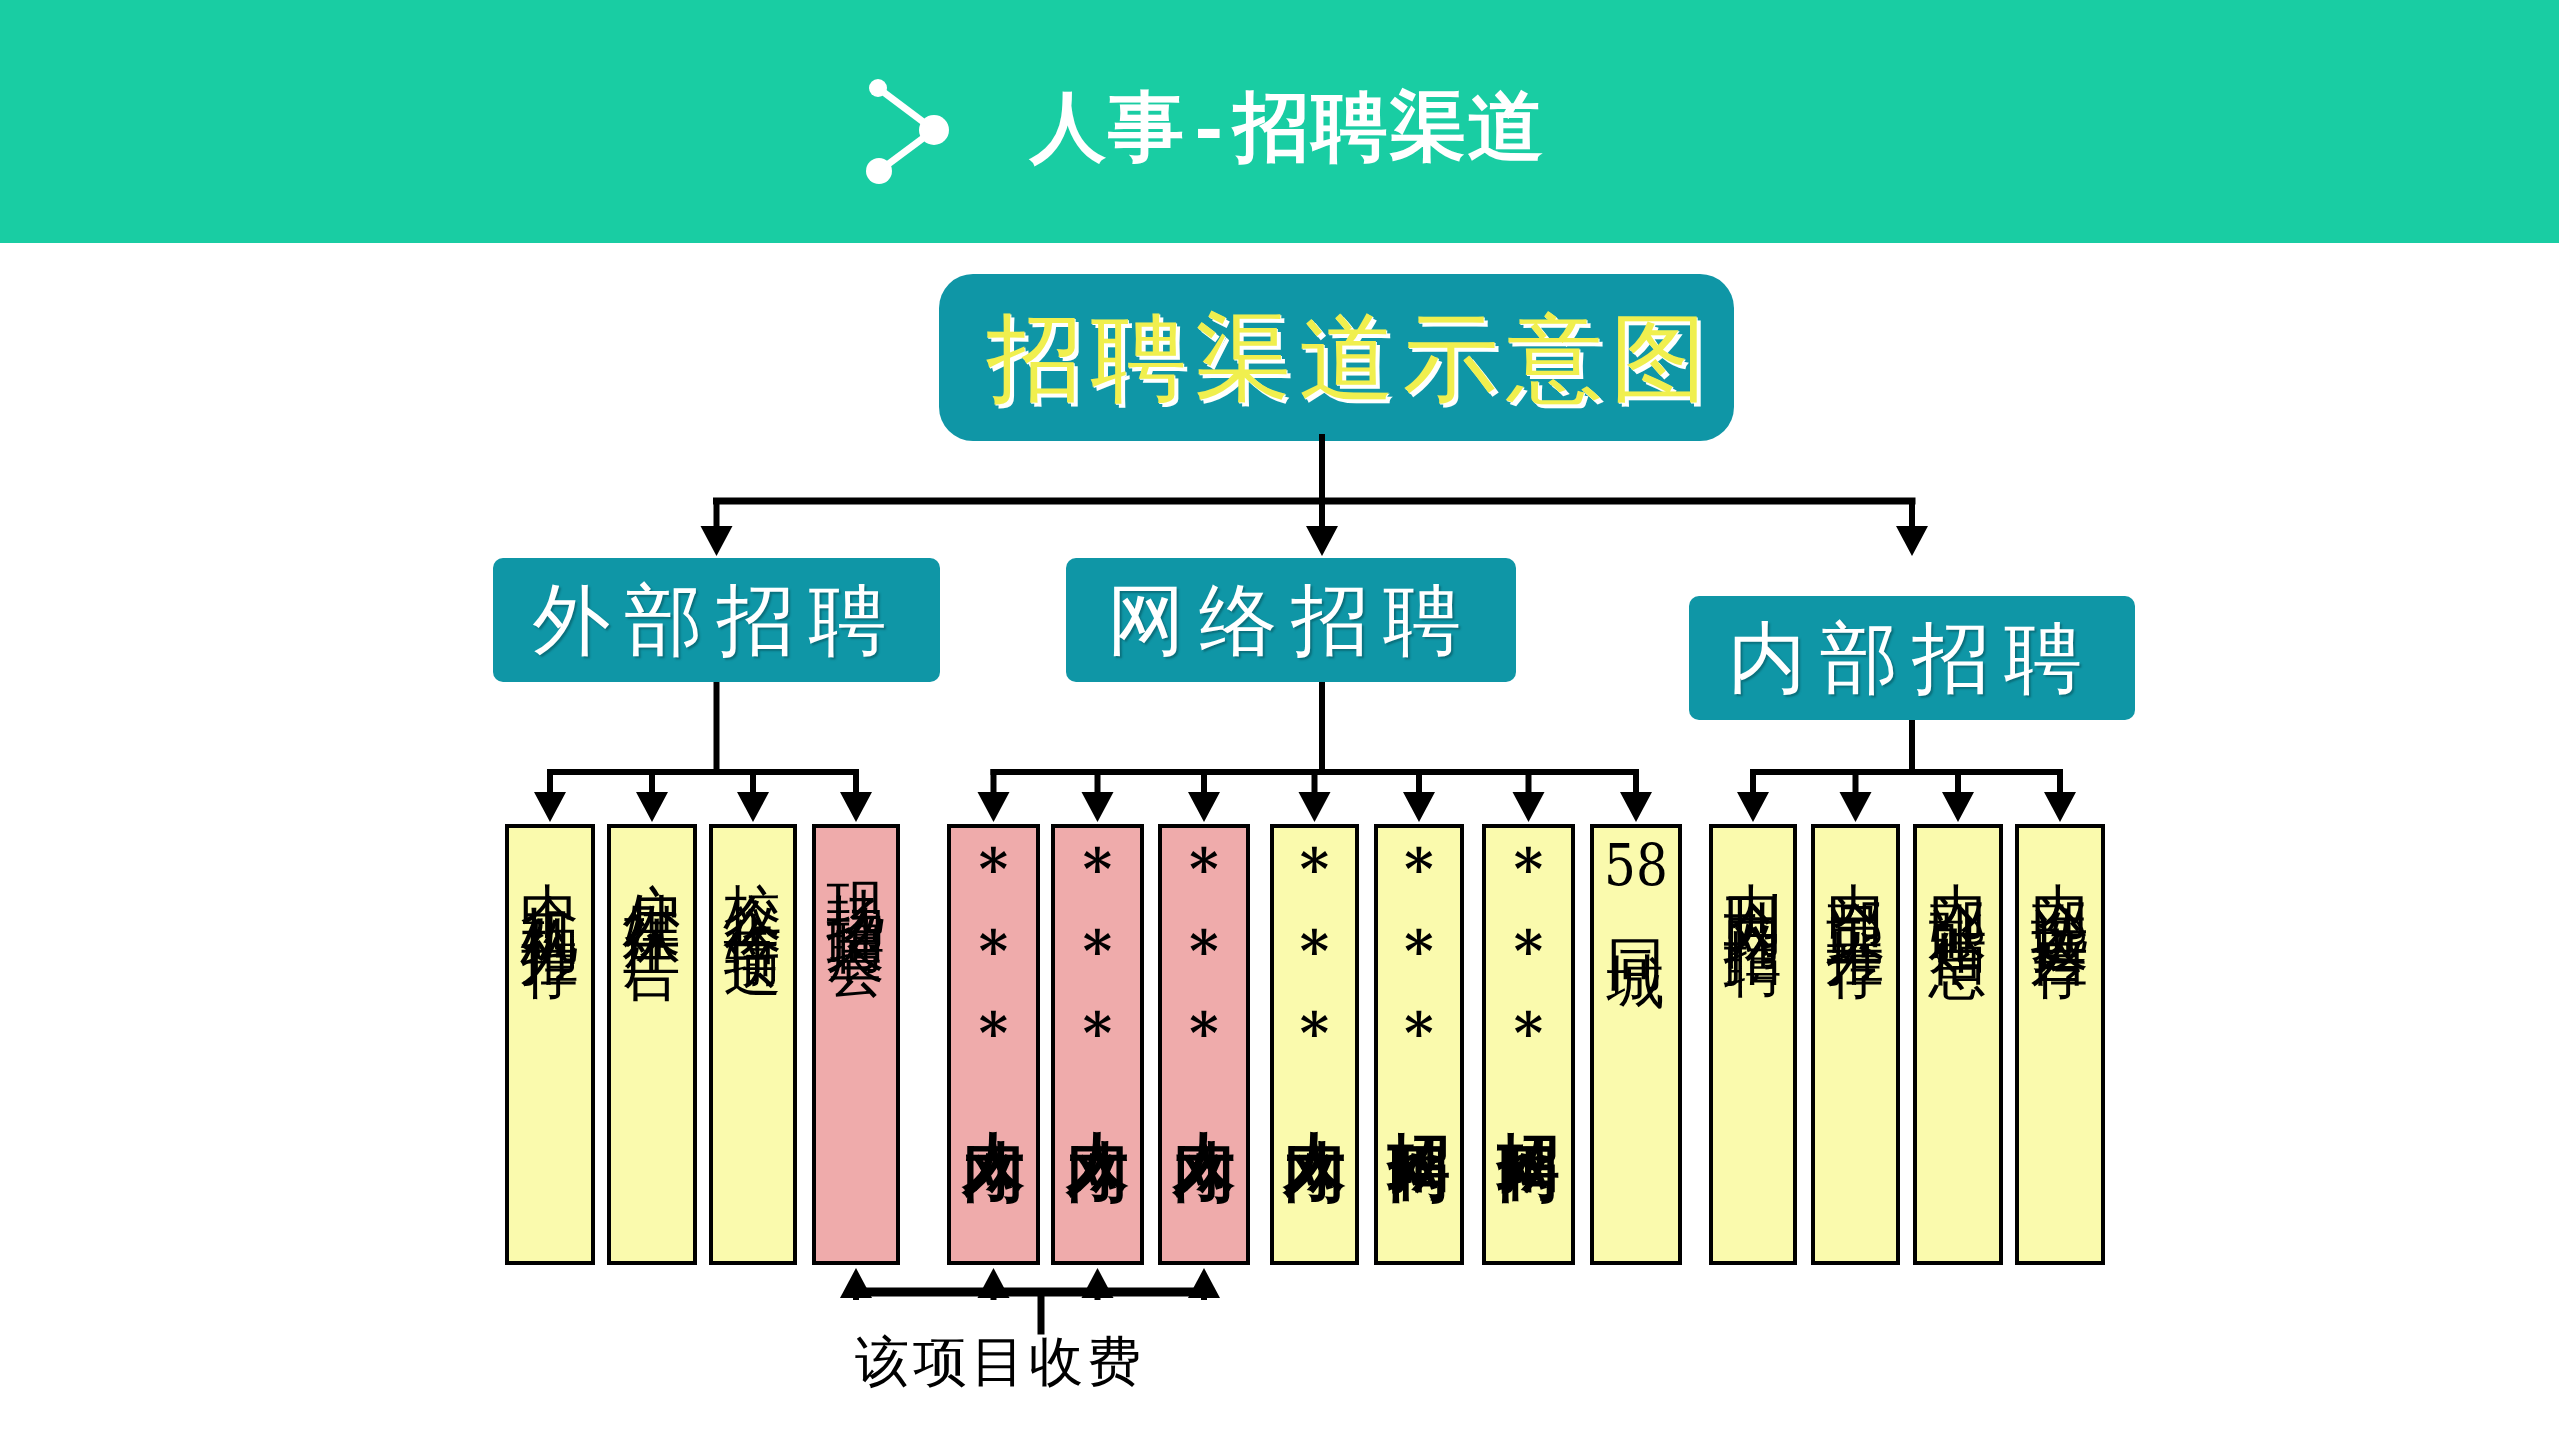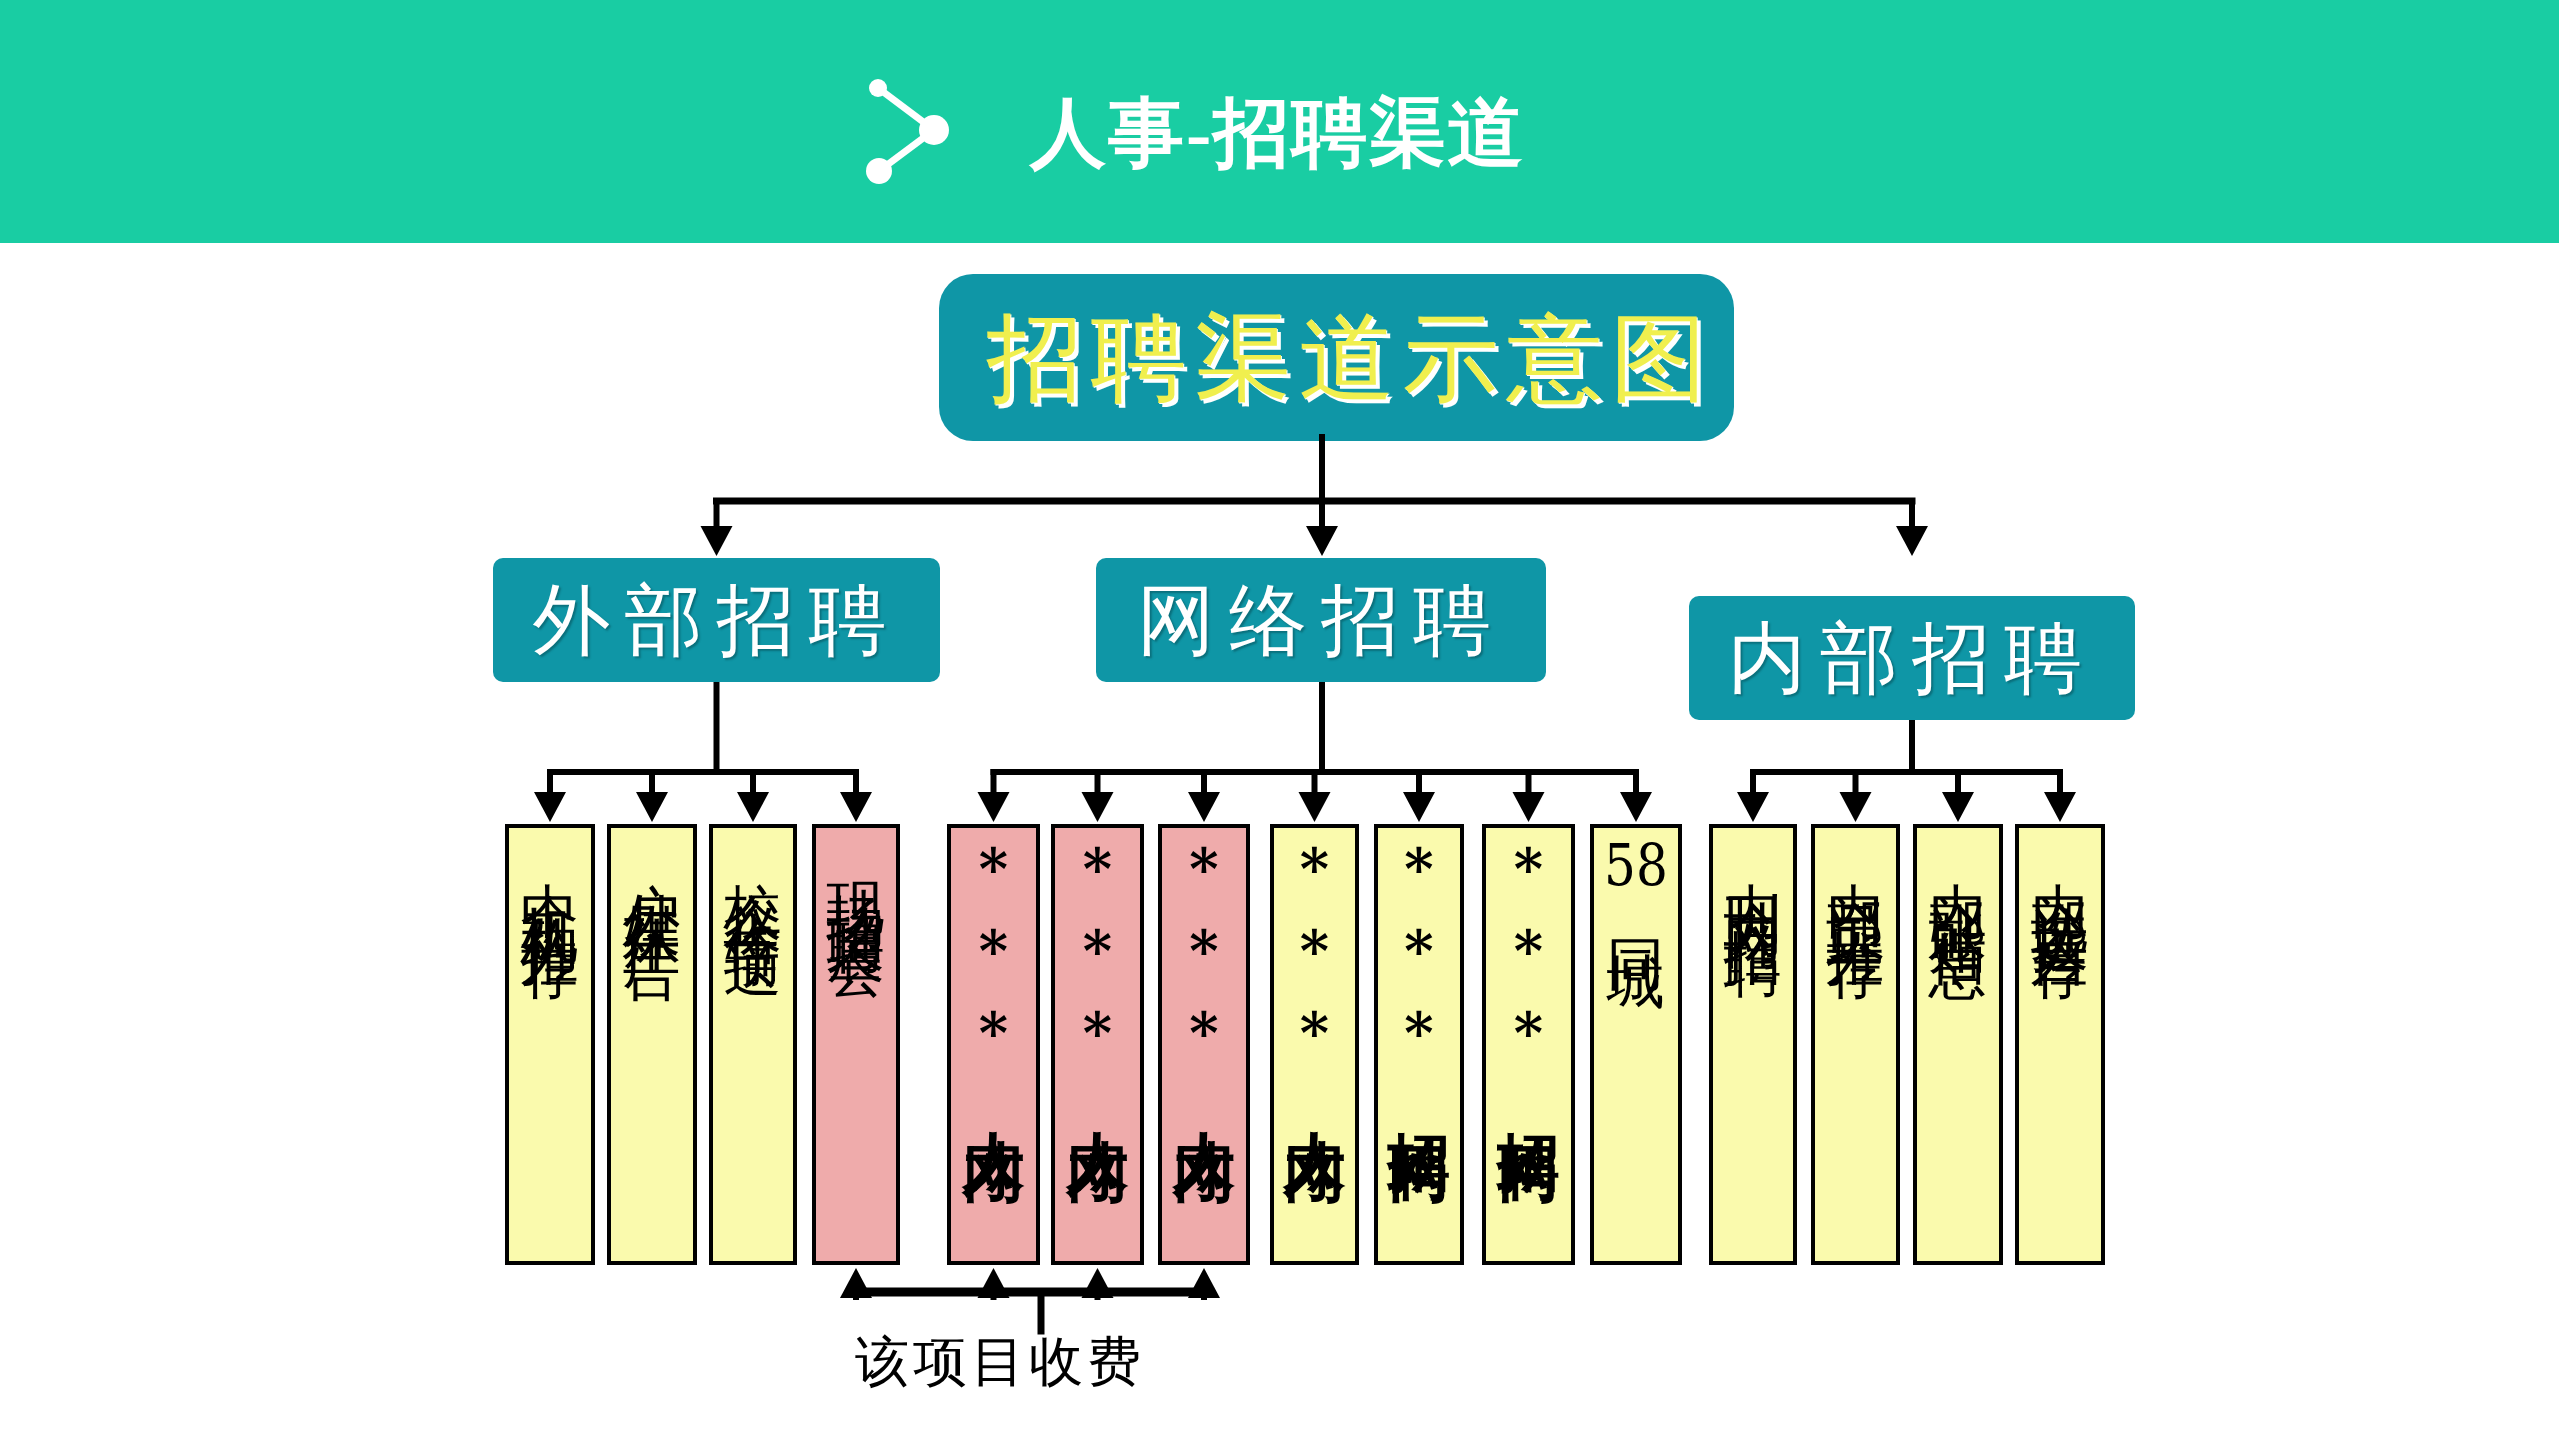--- a/index.html
+++ b/index.html
@@ -7,21 +7,21 @@
     position:relative;width:2559px;height:1440px;background:#ffffff;
     font-family:"DejaVu Serif","Liberation Serif",serif;overflow:hidden;
   }
   
   .header{
     position:absolute;left:0;top:0;width:2559px;height:243px;
     background:var(--header-bg,#19CDA3);
   }
   .header-title{
     position:absolute;left:1030px;top:90px;
-    font-family:Liberation Serif, serif;
+    font-family:Liberation Mono, monospace;
     font-weight:bold;font-size:76px;line-height:86px;color:#ffffff;letter-spacing:2px;
     white-space:nowrap;
   }
   .share-icon{position:absolute;left:862px;top:72px;}
   
   .root-node{
     position:absolute;left:939px;top:274px;width:767px;height:167px;
     background:var(--node-bg,#0F96A6);border-radius:34px;
     display:flex;align-items:center;justify-content:center;padding-left:28px;
   }
@@ -158,21 +158,21 @@
       </div>
       <div class="col " style="left: 607px; width: 90px;">
         <div class="vtext"><span class="ctext">户外媒体广告</span></div>
       </div>
       <div class="col " style="left: 709px; width: 88px;">
         <div class="vtext"><span class="ctext">校企合作输送</span></div>
       </div>
       <div class="col pink" style="left: 812px; width: 88px;">
         <div class="vtext"><span class="ctext">现场招聘展会</span></div>
       </div>
-      <div class="l2" style="left: 1096px; top: 558px; width: 450px;">
+      <div class="l2" style="left: 1066px; top: 558px; width: 450px;">
         <span>网络招聘</span>
       </div>
       <div class="col pink" style="left: 947px; width: 93px;">
         <div class="vtext"><span class="stars">***</span><span class="ctext b">人才网</span></div>
       </div>
       <div class="col pink" style="left: 1051px; width: 93px;">
         <div class="vtext"><span class="stars">***</span><span class="ctext b">人才网</span></div>
       </div>
       <div class="col pink" style="left: 1158px; width: 92px;">
         <div class="vtext"><span class="stars">***</span><span class="ctext b">人才网</span></div>

